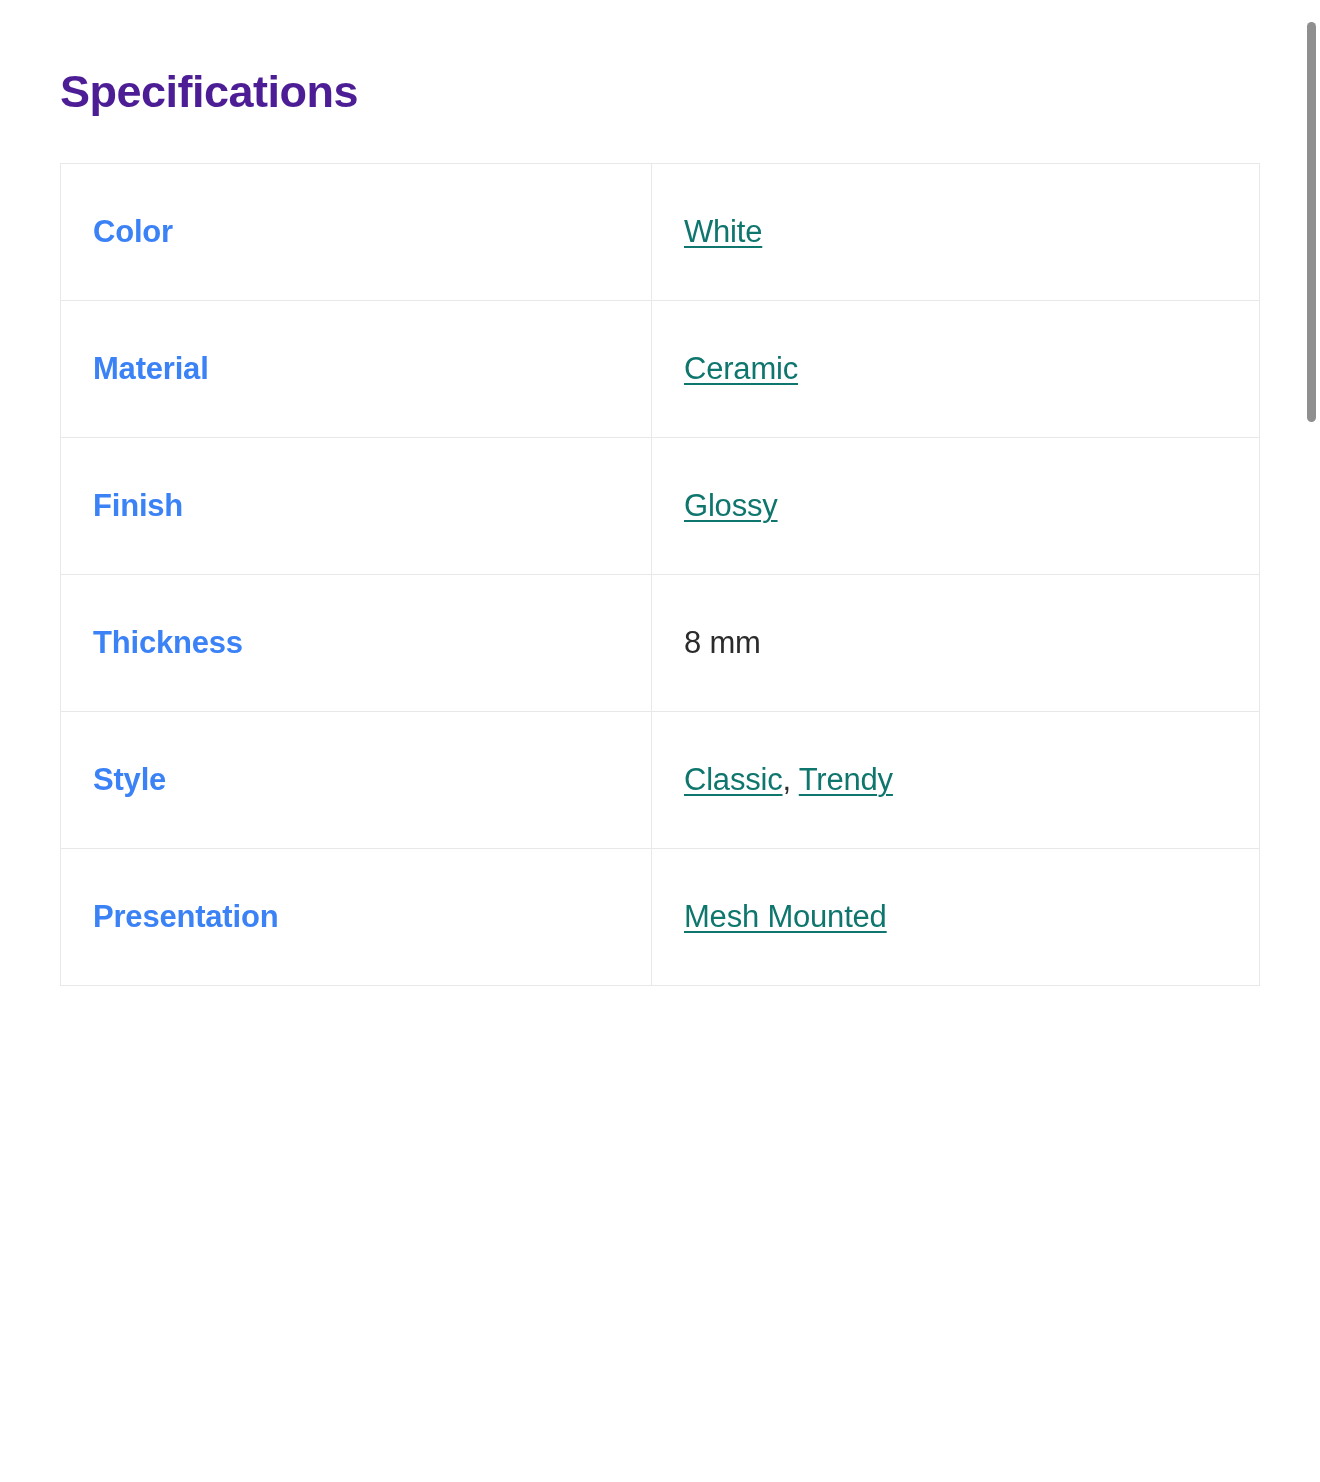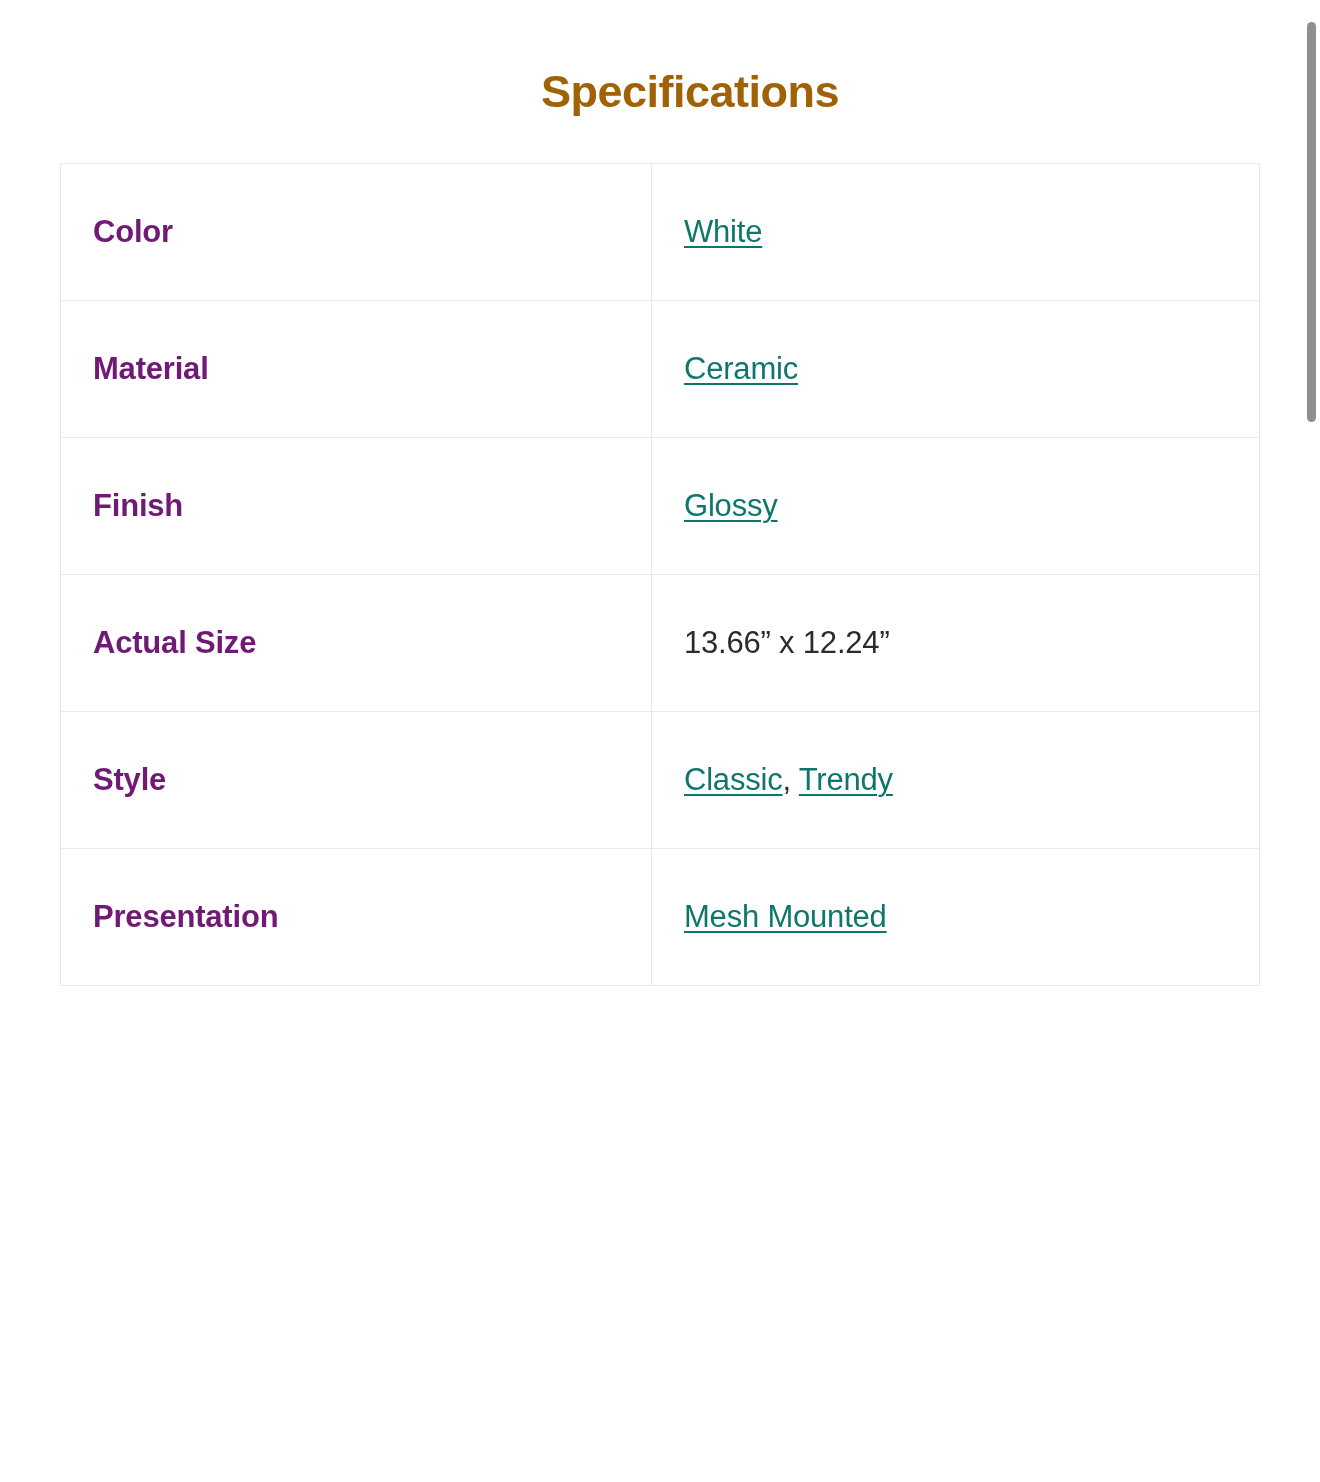--- a/index.html
+++ b/index.html
@@ -17,46 +17,45 @@
   }
   .page {
     position: relative;
     width: 1320px;
     height: 1482px;
     box-sizing: border-box;
   }
   .section-title {
     font-size: 45px;
     font-weight: bold;
-    color: #a16207;
+    color: #4c1d95;
     letter-spacing: -0.5px;
     margin: 0;
     padding: 66px 0 0 60px;
-    text-align: center;
   }
   .spec-table {
     margin: 45px 0 0 60px;
     width: 1200px;
     border-collapse: collapse;
     border: 1px solid #e3e3e3;
     table-layout: fixed;
   }
   .spec-table tr {
     height: 137px;
   }
   .spec-table td {
     border: 1px solid #e8e8e8;
     padding: 0 0 0 32px;
     vertical-align: middle;
     font-size: 31px;
   }
   .spec-table td.label {
     width: 558px;
     font-weight: bold;
-    color: #701a75;
+    color: #3b82f6;
     letter-spacing: -0.2px;
   }
   .spec-table td.value {
     color: #2b2b2b;
     letter-spacing: -0.2px;
   }
   .spec-table td.value a {
     color: #0f766e;
     text-decoration: underline;
     text-underline-offset: 4px;
@@ -99,22 +98,22 @@
         </tr>
         <tr>
           <td class="label">Material</td>
           <td class="value"><a href="#">Ceramic</a></td>
         </tr>
         <tr>
           <td class="label">Finish</td>
           <td class="value"><a href="#">Glossy</a></td>
         </tr>
         <tr>
-          <td class="label">Actual Size</td>
-          <td class="value"><span>13.66” x 12.24”</span></td>
+          <td class="label">Thickness</td>
+          <td class="value"><span>8 mm</span></td>
         </tr>
         <tr>
           <td class="label">Style</td>
           <td class="value"><a href="#">Classic</a><span class="value-sep">, </span><a href="#">Trendy</a></td>
         </tr>
         <tr>
           <td class="label">Presentation</td>
           <td class="value"><a href="#">Mesh Mounted</a></td>
         </tr>
       </tbody>

